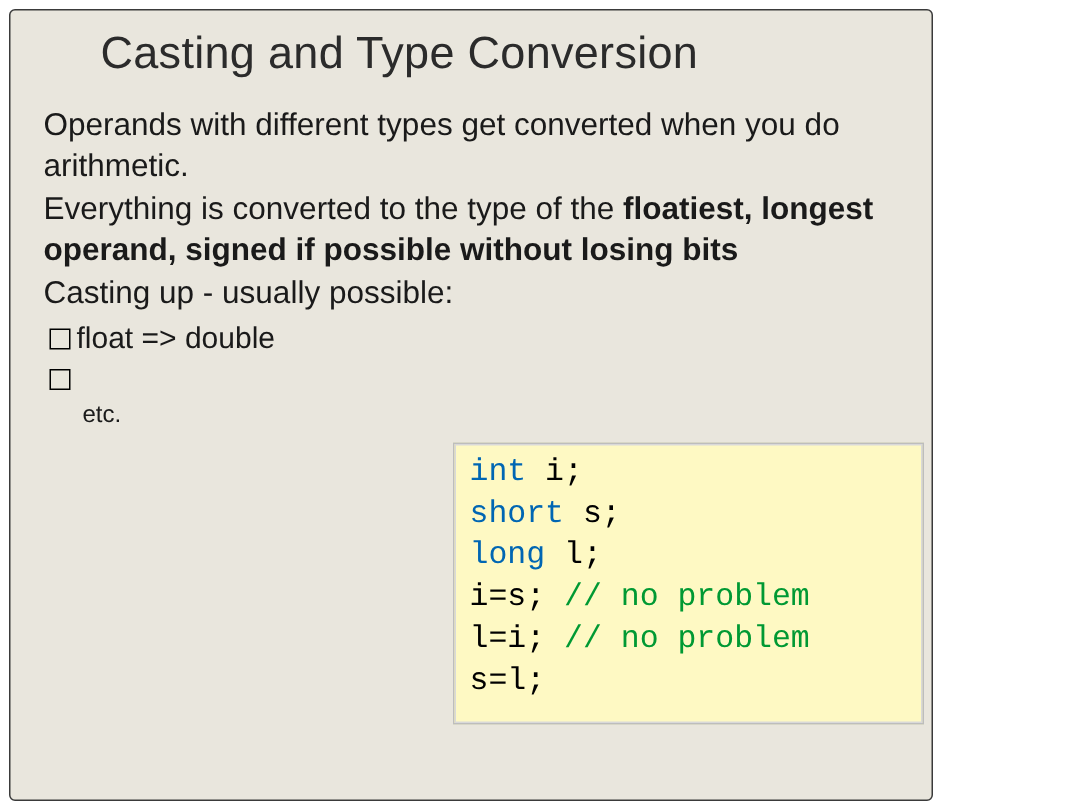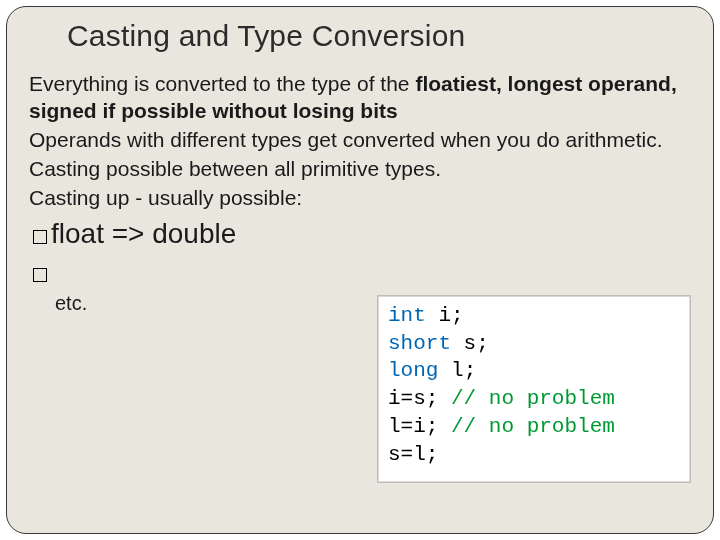--- a/index.html
+++ b/index.html
@@ -3,65 +3,65 @@
 <meta charset="utf-8">
 <style>
   * { box-sizing: border-box; margin: 0; padding: 0; }
   html, body { width: 720px; height: 540px; }
   body {
     background: #ffffff;
     font-family: Arial, Helvetica, sans-serif;
     padding: 6px;
   }
   .slide {
-    width: 708px;
+    width: 616px;
     height: 528px;
     background: #e9e6dd;
     border: 1px solid #3a3a3a;
-    border-radius: 20px;
+    border-radius: 4px;
     padding: 10px 22px 18px 22px;
     position: relative;
     overflow: hidden;
   }
   .title {
     font-size: 30px;
     font-weight: 400;
     color: #2b2b2b;
     margin: 2px 0 18px 38px;
     letter-spacing: 0.2px;
   }
   .body {
     font-size: 21px;
     color: #1a1a1a;
     line-height: 1.28;
   }
   .para { margin-bottom: 2px; }
   .bold { font-weight: 700; }
   .bullet-list { margin-top: 4px; }
   .bullet-item {
-    font-size: 28px;
+    font-size: 20px;
     line-height: 1.35;
     padding-left: 4px;
   }
   .bullet-glyph {
     display: inline-block;
     width: 14px;
     height: 14px;
     border: 1.5px solid #000;
     margin-right: 4px;
     vertical-align: -1px;
   }
-  .indent { padding-left: 26px; font-size: 20px; }
+  .indent { padding-left: 26px; font-size: 16px; }
   .codebox {
     position: absolute;
-    right: 22px;
+    right: 5px;
     top: 288px;
     width: 314px;
     height: 188px;
-    background: #ffffff;
+    background: #fef9c3;
     border: 1px solid #bdbdbd;
     padding: 6px 10px;
     box-shadow: 0 0 0 1px #d9d9d9 inset;
   }
   .codebox pre {
     font-family: "Courier New", Courier, monospace;
     font-size: 21px;
     line-height: 1.32;
     white-space: pre;
     color: #000;
@@ -69,25 +69,24 @@
   .kw { color: #0066b3; }
   .cm { color: #009933; }
 </style>
 </head>
 <body>
 
 <div class="slide">
   <h1 class="title">Casting and Type Conversion</h1>
 
   <div class="body">
+    <p class="para">Operands with different types get converted when you do arithmetic.</p>
     <p class="para">
       <span>Everything is converted to the type of the </span><span class="bold">floatiest, longest operand, signed if possible without losing bits</span>
     </p>
-    <p class="para">Operands with different types get converted when you do arithmetic.</p>
-    <p class="para">Casting possible between all primitive types.</p>
     <p class="para">Casting up - usually possible:</p>
 
     <div class="bullet-list">
       <div class="bullet-item">
         <span class="bullet-glyph"></span><span>float =&gt; double</span>
       </div>
       <div class="bullet-item">
         <span class="bullet-glyph"></span>
       </div>
       <div class="indent">etc.</div>

